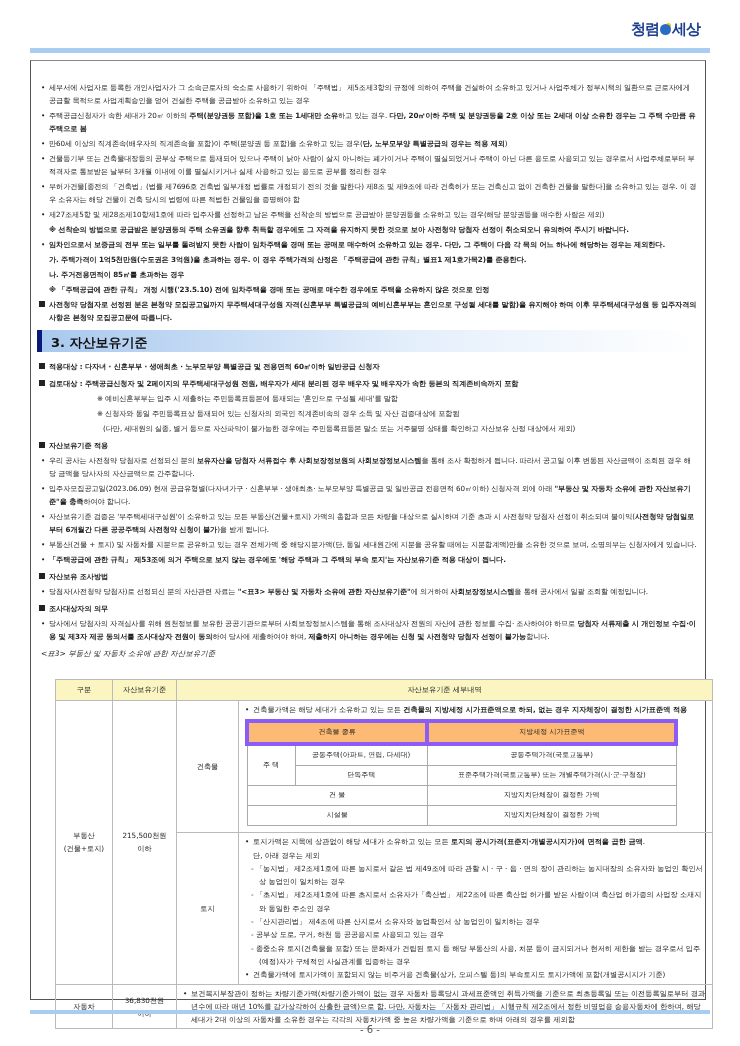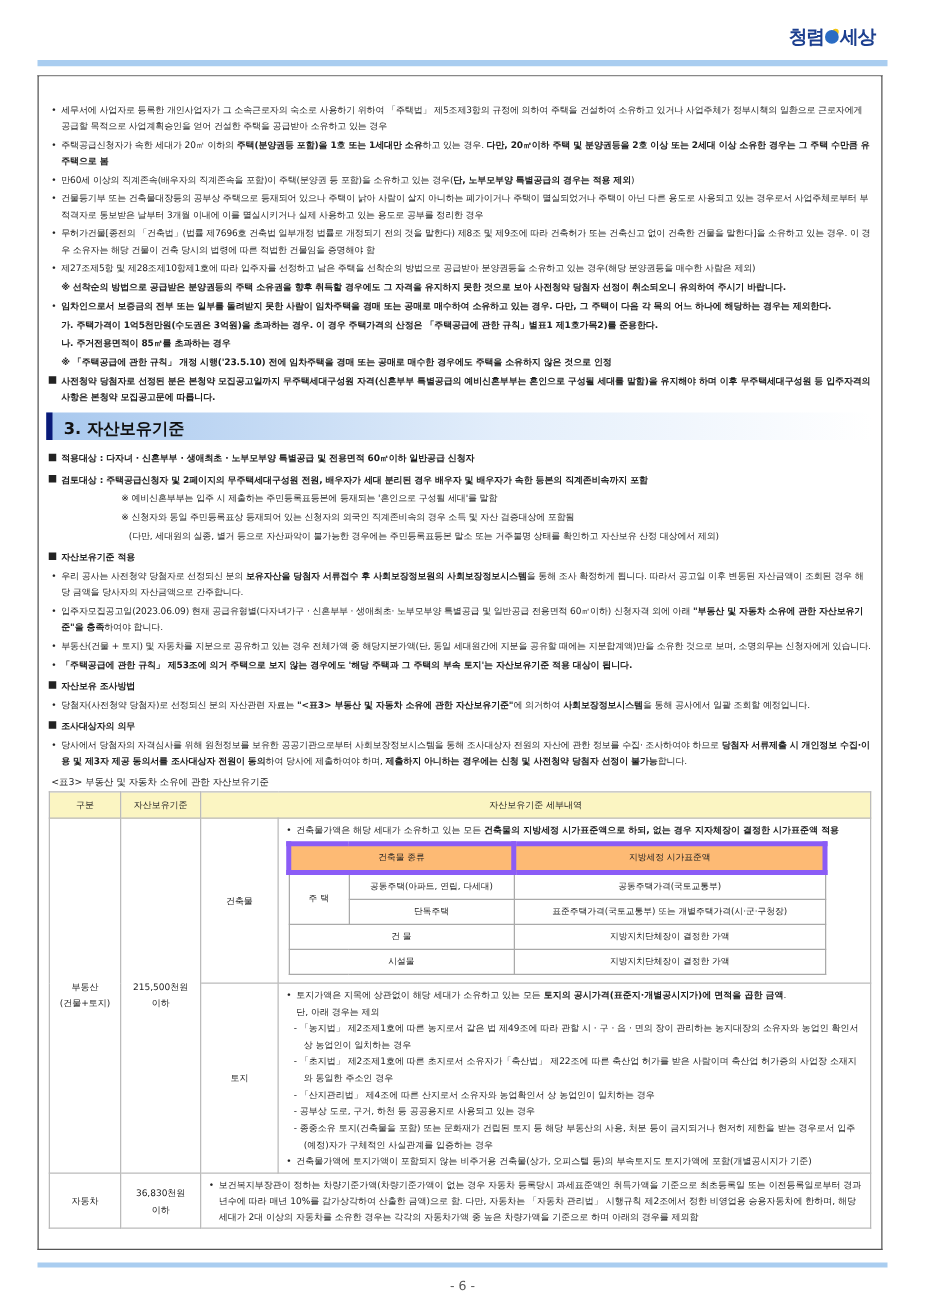--- a/index.html
+++ b/index.html
@@ -22,22 +22,22 @@
   .n { padding-left:10px;font-weight:bold; }
   .n2 { padding-left:58px; }
   .n3 { padding-left:64px; }
   .sq { position:relative; padding-left:10px; }
   .sq::before { content:""; position:absolute; left:0; top:3px; width:6px; height:6px; background:#222; }
   strong { font-weight:bold; }
   .sec { margin:6px 0 8px -2px; height:22px; background:linear-gradient(90deg,#a8c8ee 0%,#e3eefb 55%,#ffffff 100%);
          position:relative; }
   .sec .mark { position:absolute; left:0; top:0; width:5px; height:22px; background:#0a1a78; }
   .sec .title { position:absolute; left:14px; top:4px; font-size:13px; font-weight:bold; color:#111; }
-  .caption { font-size:7.5px; margin:6px 0 2px 2px; }
-  table.main { border-collapse:collapse; width:100%; font-size:7.2px; }
+  .caption { font-size:7.5px; margin:6px 0 20px 2px;font-style:italic; }
+  table.main { border-collapse:collapse; width:100%; font-size:7.2px;margin-left:16px; }
   table.main th { background:#fbf5c2; font-weight:normal; height:18px; border:1px solid #bbb; }
   table.main td { border:1px solid #bbb; vertical-align:middle; }
   table.main td.c { text-align:center; line-height:13px; }
   table.main td.d { padding:2px 6px 2px 6px; line-height:13.3px; }
   table.inner { border-collapse:collapse; width:94%; font-size:7px; margin:3px 0 4px 0; }
   table.inner th { background:#fdba74; font-weight:normal; height:17px; border:4px solid #8b5cf6; }
   table.inner td { border:1px solid #aaa; height:17px; text-align:center; }
   .dash { padding-left:10px; text-indent:-8px; margin:0; }
   .li { margin:0; padding-left:8px; position:relative; }
   .li::before { content:"•"; position:absolute; left:0; }
@@ -72,20 +72,21 @@
 
   <p class="p sq"><strong>적용대상 : 다자녀 · 신혼부부 · 생애최초 · 노부모부양 특별공급 및 전용면적 60㎡이하 일반공급 신청자</strong></p>
   <p class="p sq" style="margin-top:4px"><strong>검토대상 : 주택공급신청자 및 2페이지의 무주택세대구성원 전원, 배우자가 세대 분리된 경우 배우자 및 배우자가 속한 등본의 직계존비속까지 포함</strong></p>
   <p class="p n2">※ 예비신혼부부는 입주 시 제출하는 주민등록표등본에 등재되는 '혼인으로 구성될 세대'를 말함</p>
   <p class="p n2">※ 신청자와 동일 주민등록표상 등재되어 있는 신청자의 외국인 직계존비속의 경우 소득 및 자산 검증대상에 포함됨</p>
   <p class="p n3">(다만, 세대원의 실종, 별거 등으로 자산파악이 불가능한 경우에는 주민등록표등본 말소 또는 거주불명 상태를 확인하고 자산보유 산정 대상에서 제외)</p>
 
   <p class="p sq" style="margin-top:4px"><strong>자산보유기준 적용</strong></p>
   <p class="p b"><span>우리 공사는 사전청약 당첨자로 선정되신 분의 </span><strong>보유자산을 당첨자 서류접수 후 사회보장정보원의 사회보장정보시스템</strong><span>을 통해 조사 확정하게 됩니다. 따라서 공고일 이후 변동된 자산금액이 조회된 경우 해당 금액을 당사자의 자산금액으로 간주합니다.</span></p>
   <p class="p b"><span>입주자모집공고일(2023.06.09) 현재 공급유형별(다자녀가구 · 신혼부부 · 생애최초· 노부모부양 특별공급 및 일반공급 전용면적 60㎡이하) 신청자격 외에 아래 </span><strong>"부동산 및 자동차 소유에 관한 자산보유기준"을 충족</strong><span>하여야 합니다.</span></p>
+  <p class="p b"><span>자산보유기준 검증은 '무주택세대구성원'이 소유하고 있는 모든 부동산(건물+토지) 가액의 총합과 모든 차량을 대상으로 실시하며 기준 초과 시 사전청약 당첨자 선정이 취소되며 불이익(</span><strong>사전청약 당첨일로부터 6개월간 다른 공공주택의 사전청약 신청이 불가</strong><span>)을 받게 됩니다.</span></p>
   <p class="p b"><span>부동산(건물 + 토지) 및 자동차를 지분으로 공유하고 있는 경우 전체가액 중 해당지분가액(단, 동일 세대원간에 지분을 공유할 때에는 지분합계액)만을 소유한 것으로 보며, 소명의무는 신청자에게 있습니다.</span></p>
   <p class="p b"><strong>「주택공급에 관한 규칙」 제53조에 의거 주택으로 보지 않는 경우에도 '해당 주택과 그 주택의 부속 토지'는 자산보유기준 적용 대상이 됩니다.</strong></p>
 
   <p class="p sq" style="margin-top:4px"><strong>자산보유 조사방법</strong></p>
   <p class="p b"><span>당첨자(사전청약 당첨자)로 선정되신 분의 자산관련 자료는 </span><strong>"&lt;표3&gt; 부동산 및 자동차 소유에 관한 자산보유기준"</strong><span>에 의거하여 </span><strong>사회보장정보시스템</strong><span>을 통해 공사에서 일괄 조회할 예정입니다.</span></p>
 
   <p class="p sq" style="margin-top:4px"><strong>조사대상자의 의무</strong></p>
   <p class="p b"><span>당사에서 당첨자의 자격심사를 위해 원천정보를 보유한 공공기관으로부터 사회보장정보시스템을 통해 조사대상자 전원의 자산에 관한 정보를 수집· 조사하여야 하므로 </span><strong>당첨자 서류제출 시 개인정보 수집·이용 및 제3자 제공 동의서를 조사대상자 전원이 동의</strong><span>하여 당사에 제출하여야 하며, </span><strong>제출하지 아니하는 경우에는 신청 및 사전청약 당첨자 선정이 불가능</strong><span>합니다.</span></p>
 
   <div class="caption">&lt;표3&gt; 부동산 및 자동차 소유에 관한 자산보유기준</div>

